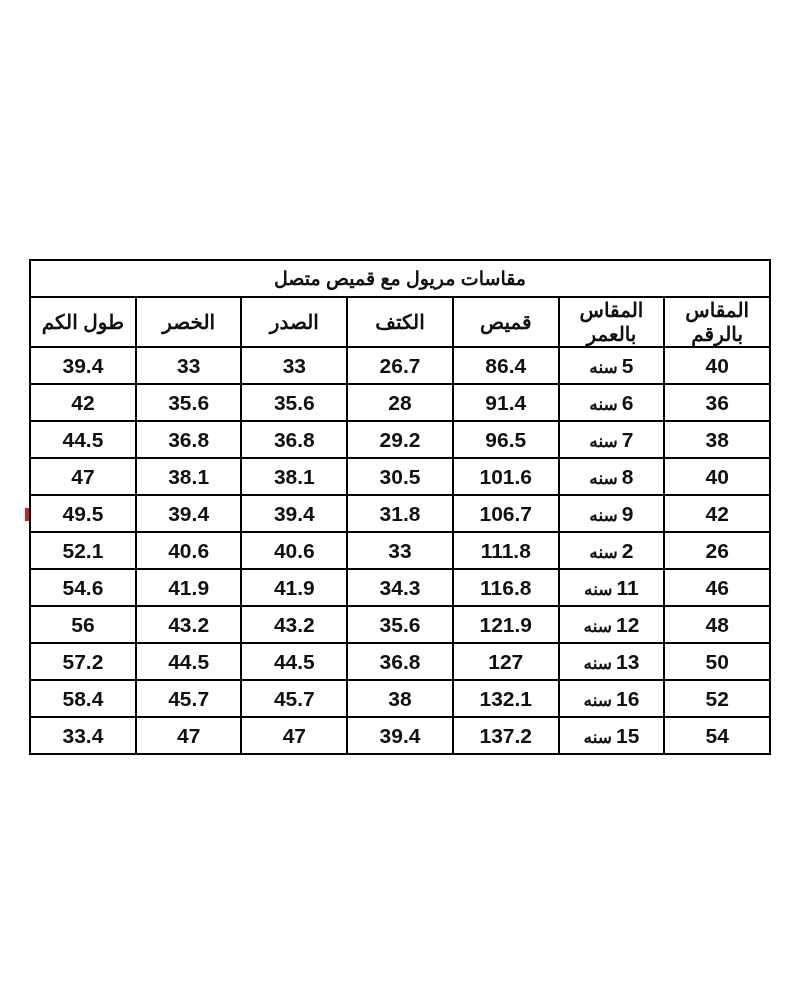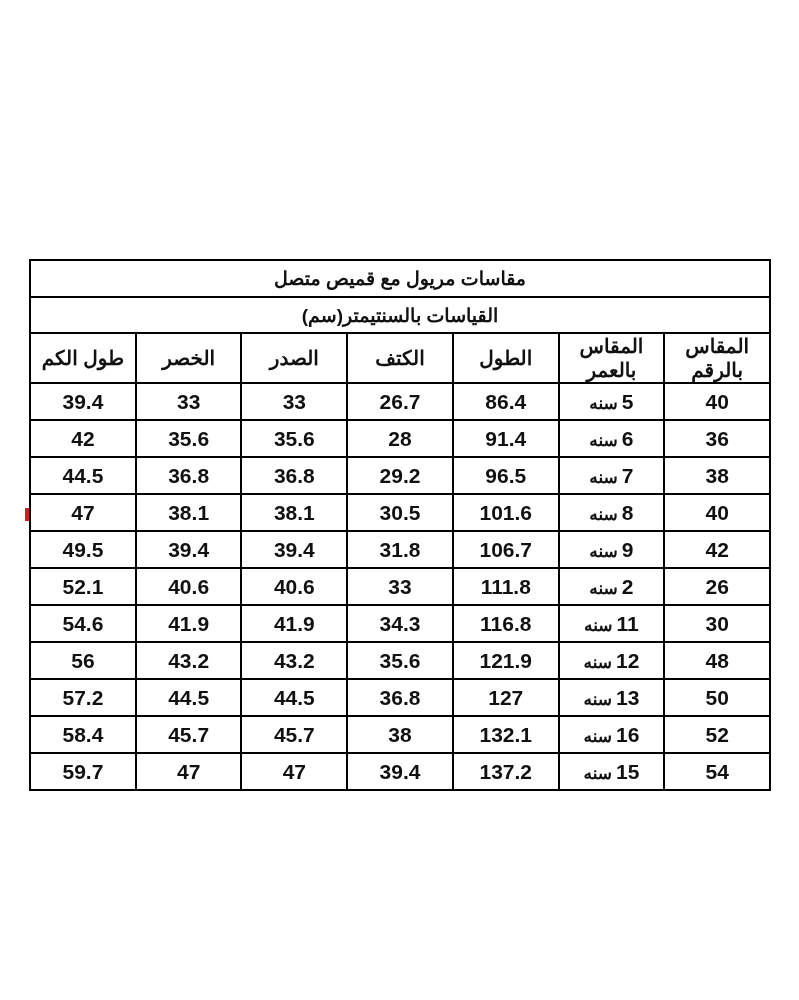--- a/index.html
+++ b/index.html
@@ -89,29 +89,26 @@
 <div class="page">
 
   <div class="red-tick"></div>
 
   <div class="table-wrap">
     <table class="size-table">
       <thead>
         <tr>
           <td class="title-cell" colspan="7">مقاسات مريول مع قميص متصل</td>
         </tr>
-        <tr>
-          <td class="subtitle-cell" colspan="7">القياسات بالسنتيمتر(سم)</td>
-        </tr>
       </thead>
       <thead class="col-head">
         <tr>
           <td style="width:106px">المقاس بالرقم</td>
           <td style="width:124px">المقاس بالعمر</td>
-          <td style="width:99px">الطول</td>
+          <td style="width:99px">قميص</td>
           <td style="width:92px">الكتف</td>
           <td style="width:79px">الصدر</td>
           <td style="width:79px">الخصر</td>
           <td style="width:114px">طول الكم</td>
         </tr>
       </thead>
       <tbody class="body-rows">
         <tr>
           <td>40</td>
           <td class="age-cell"><span class="age-num">5</span><span class="age-unit">سنه</span></td>
@@ -160,21 +157,21 @@
         <tr>
           <td>26</td>
           <td class="age-cell"><span class="age-num">2</span><span class="age-unit">سنه</span></td>
           <td>111.8</td>
           <td>33</td>
           <td>40.6</td>
           <td>40.6</td>
           <td>52.1</td>
         </tr>
         <tr>
-          <td>30</td>
+          <td>46</td>
           <td class="age-cell"><span class="age-num">11</span><span class="age-unit">سنه</span></td>
           <td>116.8</td>
           <td>34.3</td>
           <td>41.9</td>
           <td>41.9</td>
           <td>54.6</td>
         </tr>
         <tr>
           <td>48</td>
           <td class="age-cell"><span class="age-num">12</span><span class="age-unit">سنه</span></td>
@@ -202,19 +199,19 @@
           <td>45.7</td>
           <td>58.4</td>
         </tr>
         <tr>
           <td>54</td>
           <td class="age-cell"><span class="age-num">15</span><span class="age-unit">سنه</span></td>
           <td>137.2</td>
           <td>39.4</td>
           <td>47</td>
           <td>47</td>
-          <td>59.7</td>
+          <td>33.4</td>
         </tr>
       </tbody>
     </table>
   </div>
 
 </div>
 
 </body></html>

